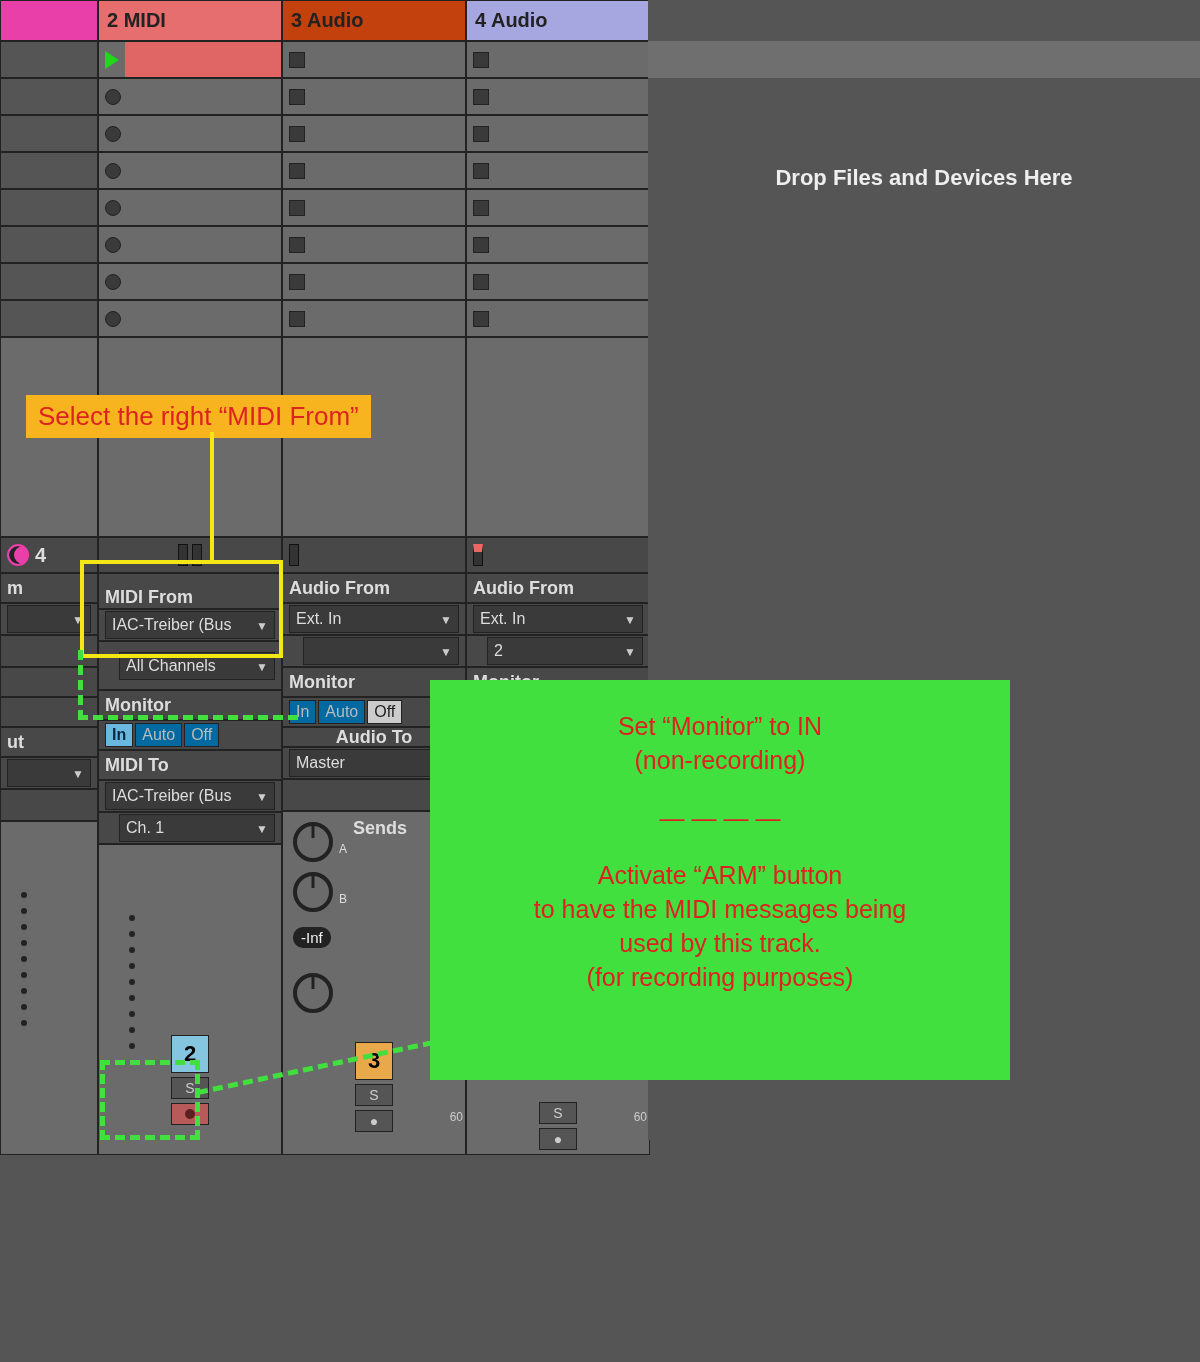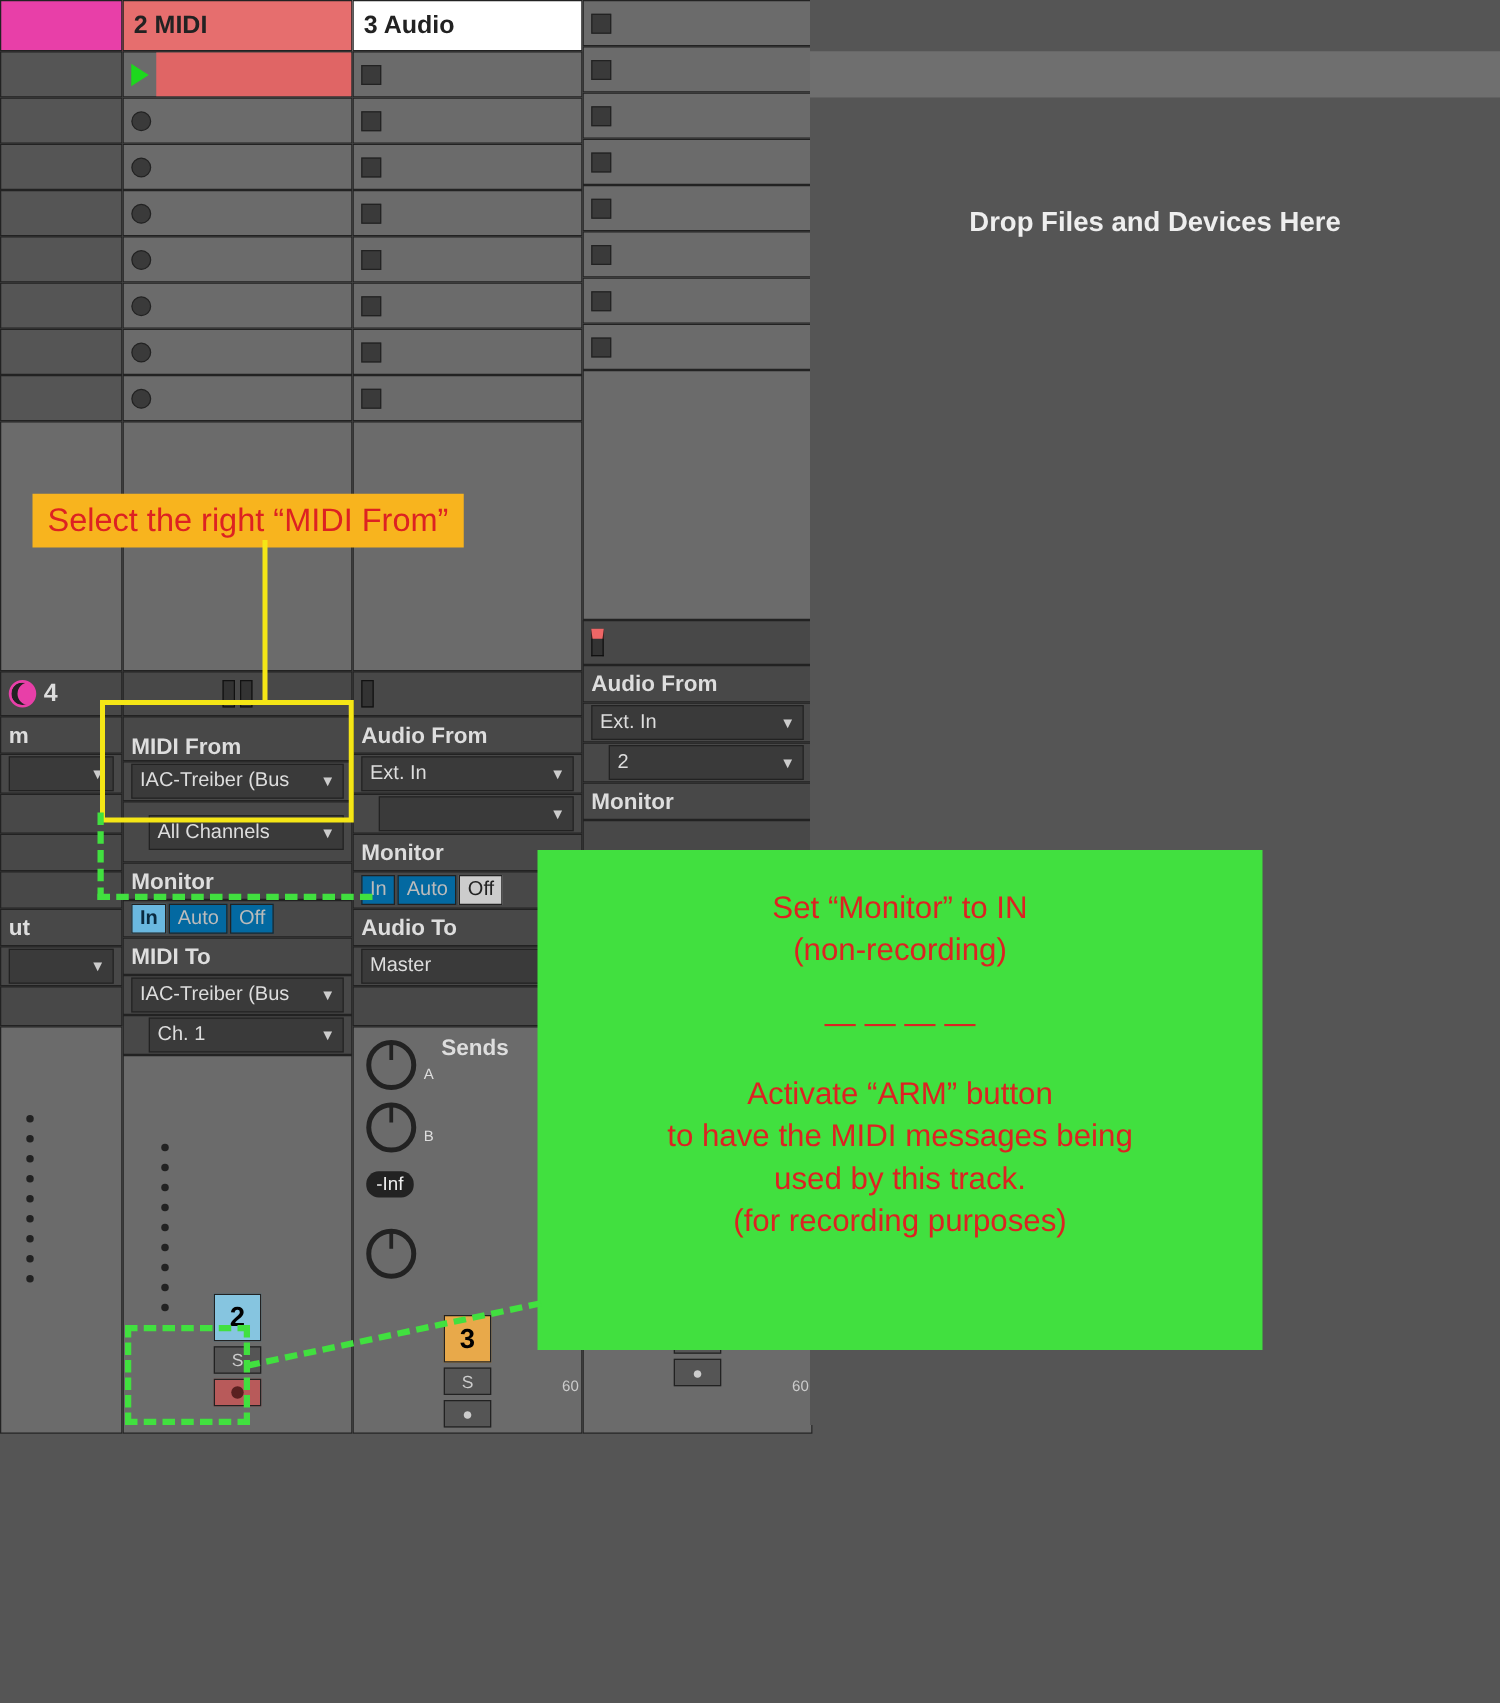--- a/index.html
+++ b/index.html
@@ -9,21 +9,21 @@
   .col { display: flex; flex-direction: column; }
 
   
   .w0 { width: 98px; }
   .wtrack { width: 184px; }
 
   
   .hdr { height: 41px; border: 1px solid #222; display: flex; align-items: center; padding: 0 8px; font-size: 20px; font-weight: bold; color: #222; }
   .hdr.pink { background: #e83fa8; }
   .hdr.red  { background: #e66e6e; }
-  .hdr.rose { background: #ffffff; }
+  .hdr.rose { background: #c2410c; }
   .hdr.purp { background: #a6a6e0; }
 
   
   .clip { height: 37px; border: 1px solid #222; background: #6b6b6b; display: flex; align-items: center; padding-left: 6px; }
   .clip.dark { background: #555; }
   .filler { height: 200px; background: #6b6b6b; border:1px solid #222;}
   .stop-btn { width: 16px; height: 16px; border: 1px solid #222; background: #3a3a3a; }
   .stop-btn.round { border-radius: 50%; }
   .play-tri { width:0; height:0; border-left: 14px solid #1dd81d; border-top: 9px solid transparent; border-bottom: 9px solid transparent;}
   .clipred { background:#e06565; flex:1; height:100%; margin-left:6px;}
@@ -270,21 +270,21 @@
     <div class="divrow" style="height:30px;">
         <span class="iolabel">Monitor</span>
       </div>
     <div class="divrow" style="height:30px;">
       <div class="monrow">
         <div class="monbtn norm">In</div>
         <div class="monbtn norm">Auto</div>
         <div class="monbtn off">Off</div>
       </div>
     </div>
-    <div class="divrow" style="height:30px;">
+    <div class="divrow" style="height:20px;justify-content:center;">
         <span class="iolabel">Audio To</span>
       </div>
     <div class="divrow" style="height:32px;">
         <div class="dropdown">
           <span>Master</span>
           <span class="arr"></span>
         </div>
       </div>
     <div class="divrow" style="height:32px;"></div>
     <div class="mixer" style="height:370px;">
@@ -297,20 +297,21 @@
       <div class="knob" style="position:absolute; left:10px; top:155px;"></div>
       <div class="tracknum org" style="margin-top:220px;">3</div>
       <div class="smbtn">S</div>
       <div class="smbtn">●</div>
       <span class="ticks" style="top:120px;">0</span>
       <span class="ticks" style="bottom:30px;">60</span>
     </div>
   </div>
 
   <div class="col wtrack">
+    <div class="hdr purp">4 Audio</div>
     <div class="clip">
         <span class="stop-btn"></span>
       </div>
     <div class="clip">
         <span class="stop-btn"></span>
       </div>
     <div class="clip">
         <span class="stop-btn"></span>
       </div>
     <div class="clip">

